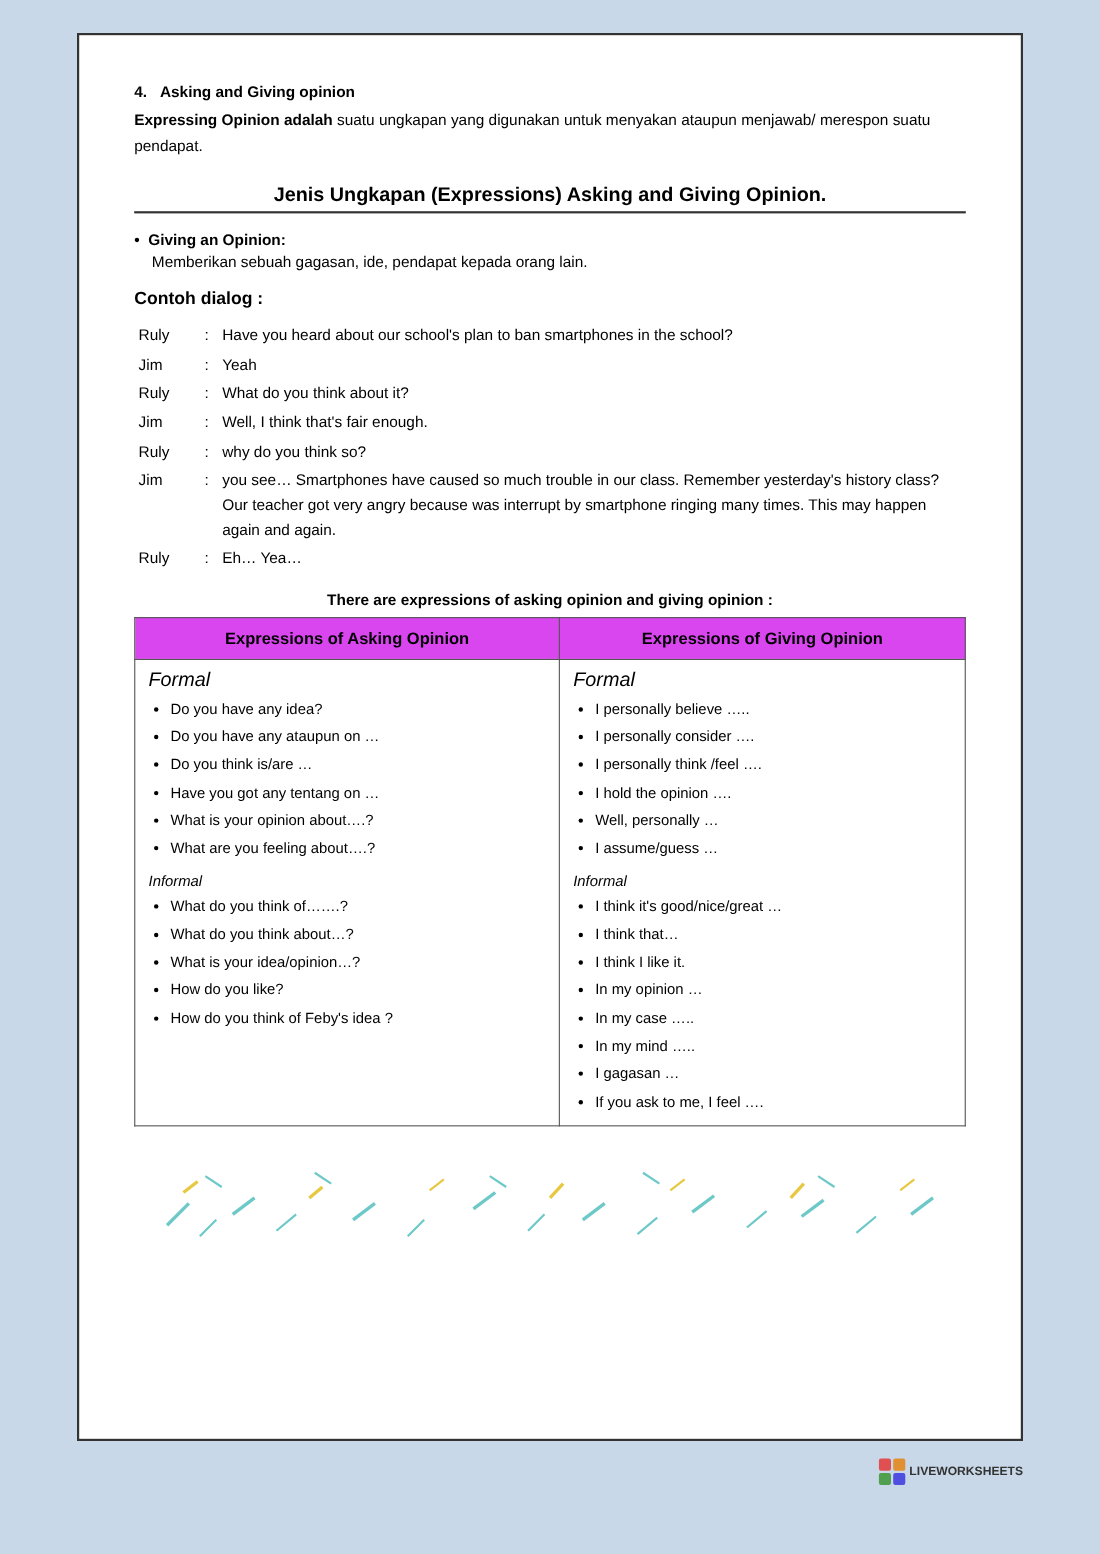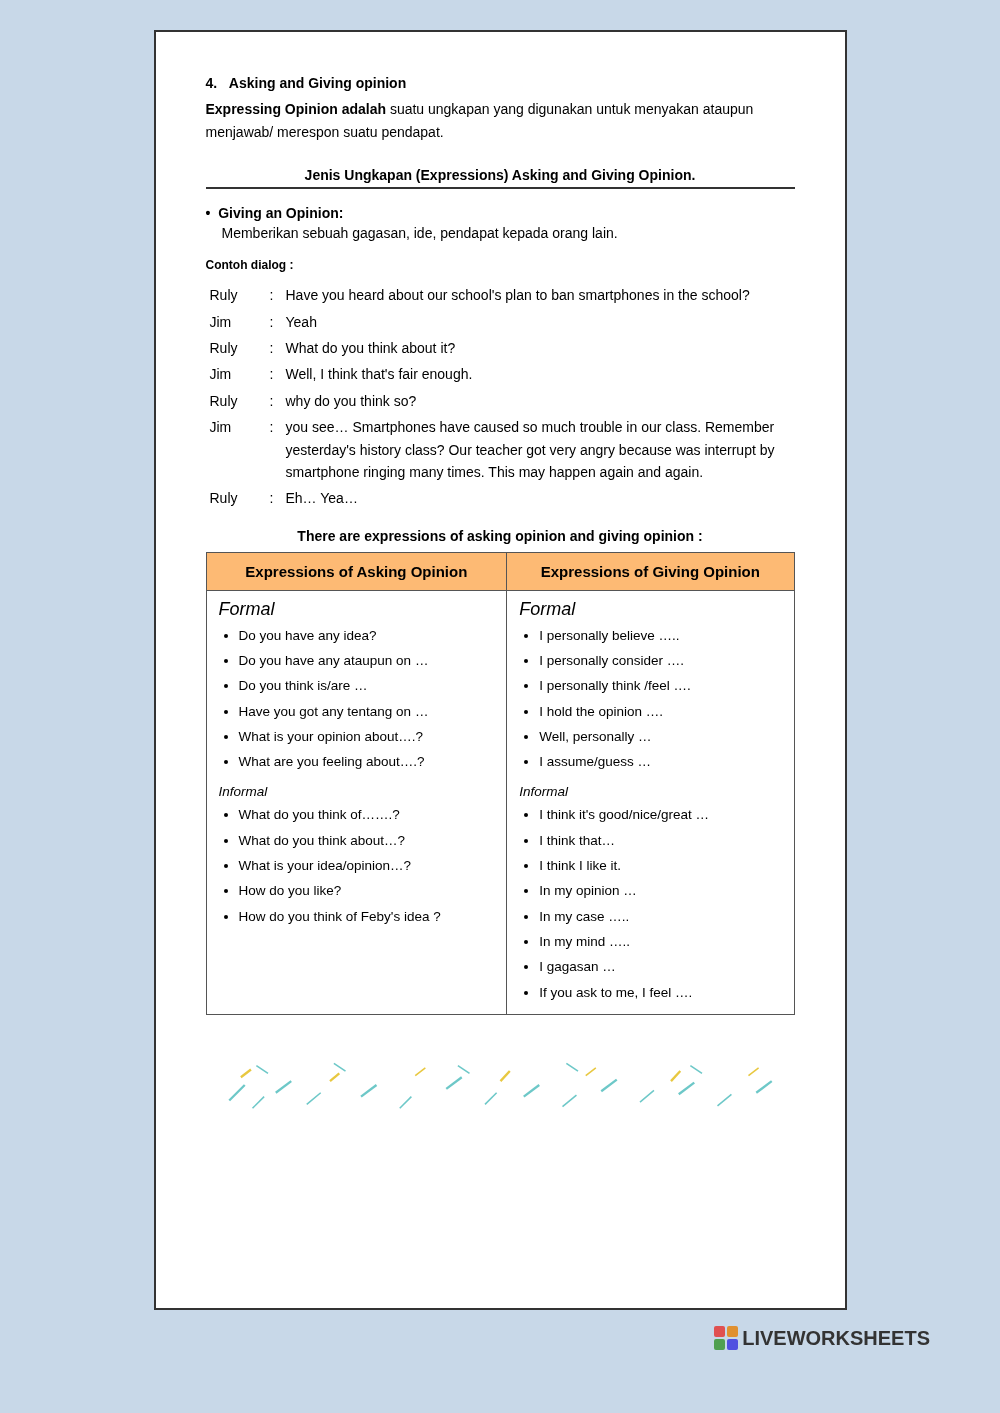--- a/index.html
+++ b/index.html
@@ -9,59 +9,59 @@
       font-size: 14px;
       min-height: 1413px;
       display: flex;
       flex-direction: column;
       align-items: center;
       padding: 30px 20px 60px;
     }
     .page-container {
       background: #fff;
       border: 2px solid #333;
-      width: 693px;
+      width: 860px;
       max-width: 100%;
       padding: 40px 50px 50px 50px;
       position: relative;
       min-height: 1280px;
     }
     .section-number {
       font-weight: bold;
     }
     .intro-text {
       font-size: 14px;
       margin-bottom: 4px;
       line-height: 1.6;
     }
     .intro-text .bold-word {
       font-weight: bold;
     }
     .jenis-title {
-      font-size: 14px;
+      font-size: 18px;
       font-weight: bold;
       text-align: center;
       margin: 24px 0 16px;
       border-bottom: 2px solid #333;
       padding-bottom: 4px;
     }
     .bullet-section { margin-bottom: 14px; }
     .bullet-section .bullet-title {
       font-weight: bold;
       font-size: 14px;
       margin-bottom: 2px;
     }
     .bullet-section .bullet-desc {
       font-size: 14px;
       margin-left: 16px;
       line-height: 1.5;
     }
     .contoh-title {
       font-weight: bold;
-      font-size: 12px;
+      font-size: 16px;
       margin: 14px 0 10px;
     }
     .dialog-table {
       width: 100%;
       border-collapse: collapse;
       margin-bottom: 16px;
       font-size: 14px;
       line-height: 1.6;
     }
     .dialog-table td {
@@ -81,21 +81,21 @@
       margin-bottom: 8px;
       text-align: center;
     }
     .expressions-table {
       width: 100%;
       border: 1px solid #555;
       border-collapse: collapse;
       font-size: 13.5px;
     }
     .expressions-table th {
-      background: #fdba74;
+      background: #d946ef;
       font-weight: bold;
       font-size: 15px;
       text-align: center;
       padding: 10px 8px;
       border: 1px solid #555;
     }
     .expressions-table td {
       padding: 8px 12px;
       border: 1px solid #555;
       vertical-align: top;
@@ -134,21 +134,21 @@
       gap: 2px;
       width: 24px;
       height: 24px;
     }
     .logo-icon span {
       display: block;
       border-radius: 2px;
     }
     .logo-text {
       font-weight: bold;
-      font-size: 20px;
+      font-size: 11px;
       color: #333;
     }
   </style>
 </head>
 <body>
 
 <div class="page-container">
 
   <p class="intro-text">
     <span class="section-number">4.</span>

